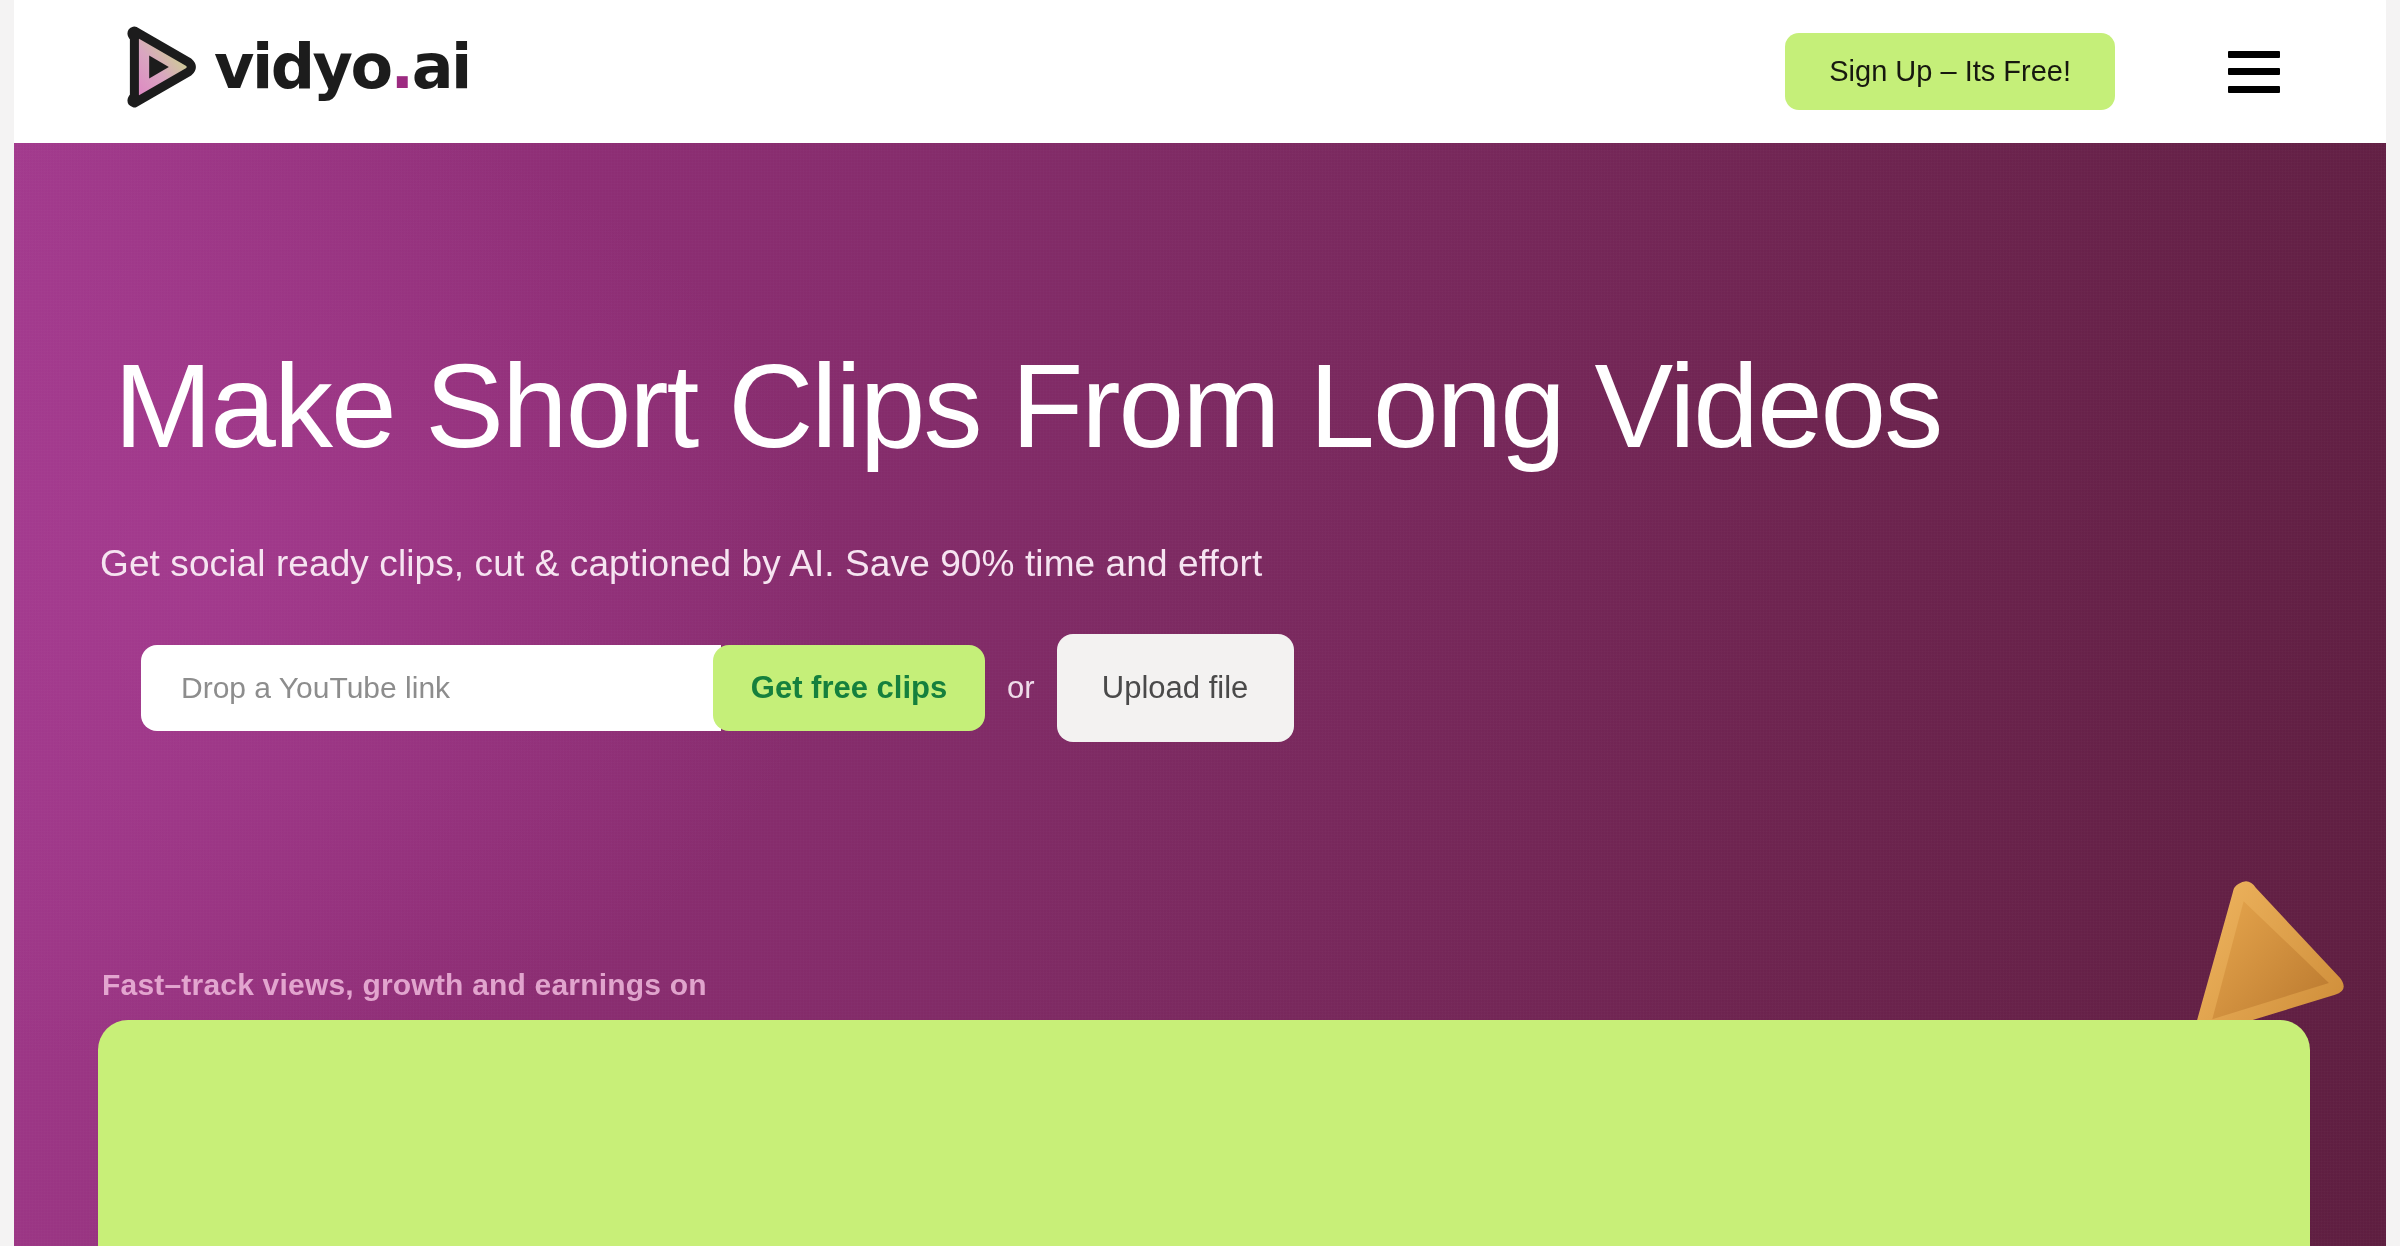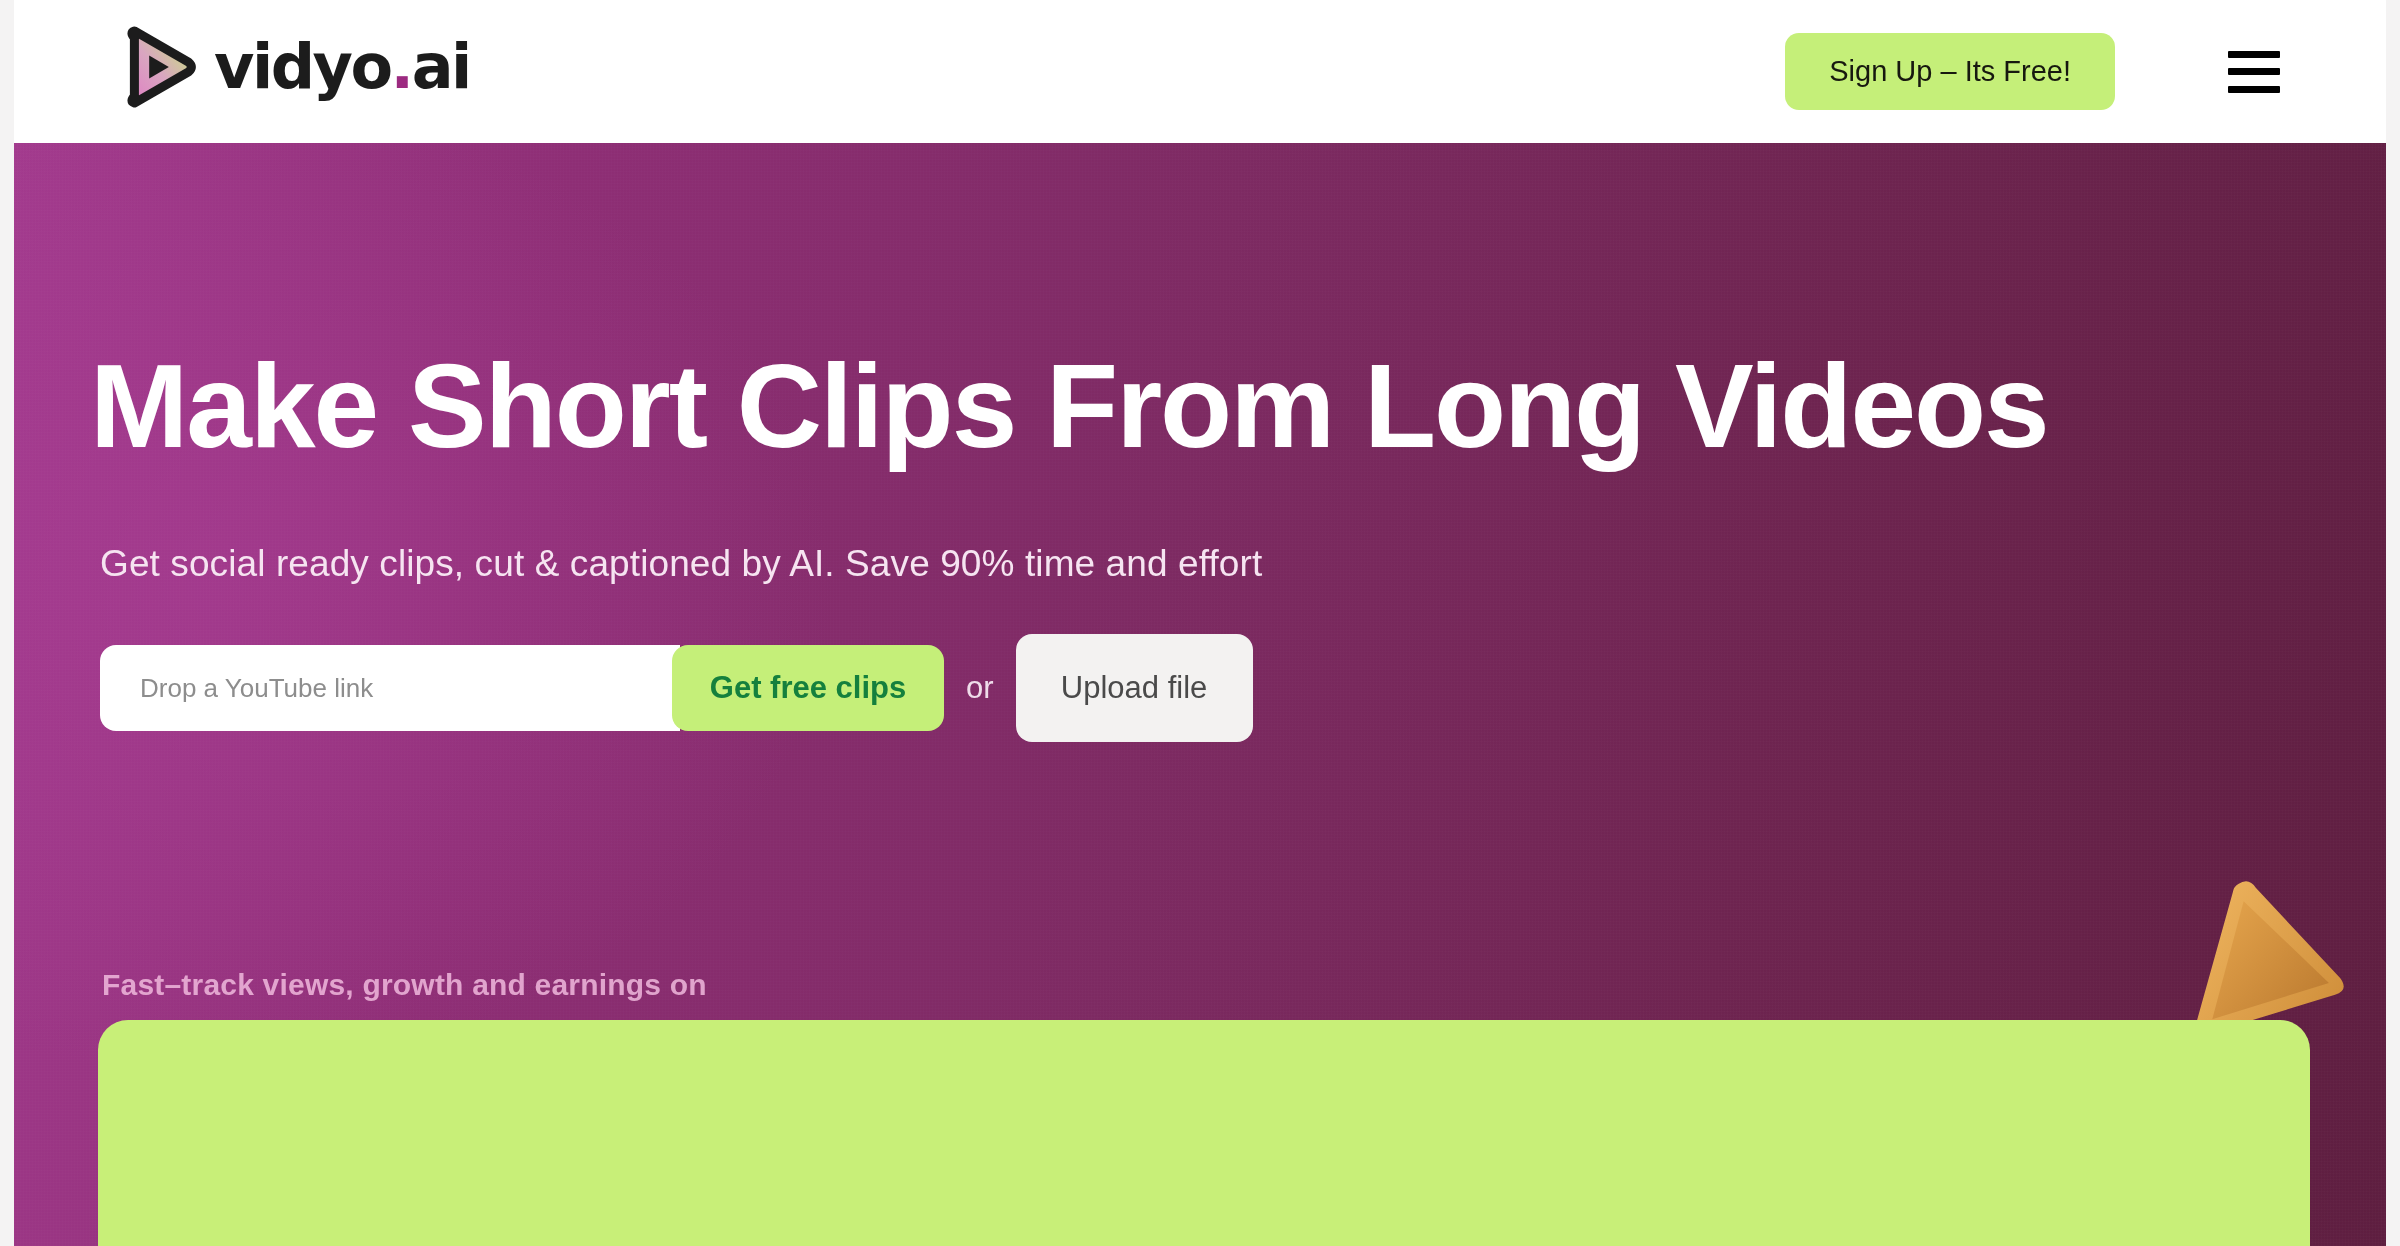--- a/index.html
+++ b/index.html
@@ -71,24 +71,24 @@
   }
   .hero-noise {
     position:absolute; inset:0;
     background-image:
       repeating-linear-gradient(0deg, rgba(255,255,255,0.012) 0 1px, rgba(0,0,0,0) 1px 3px),
       repeating-linear-gradient(90deg, rgba(255,255,255,0.012) 0 1px, rgba(0,0,0,0) 1px 3px);
     pointer-events:none;
   }
 
   .headline {
-    position:absolute; left:76px; top:202px;
+    position:absolute; left:100px; top:202px;
     width:2230px;
     color:#ffffff;
-    font-size:118px; font-weight:bold;
+    font-size:118px; font-weight:normal;
     letter-spacing:-2px; line-height:1.05;
     font-family:"Liberation Sans", sans-serif;
     white-space:nowrap;
   }
   .subhead {
     position:absolute; left:86px; top:400px;
     color:#f6e4f1;
     font-size:37px; font-weight:400;
     letter-spacing:0.1px;
     font-family:"Liberation Sans", sans-serif;
@@ -97,23 +97,24 @@
   
   .input-row {
     position:absolute; left:86px; top:491px;
     display:flex; align-items:center;
   }
   .link-field {
     width:580px; height:86px;
     background:#ffffff; border:none;
     border-radius:16px 0 0 16px;
     padding:12px 40px;
-    font-size:26px; color:#2a2a2a;
+    font-size:30px; color:#2a2a2a;
     font-family:"Liberation Sans", sans-serif;
     outline:none;
+    margin-left:41px;
   }
   .link-field::placeholder { color:#8d8d8d; }
   .get-clips-btn {
     height:86px; min-width:272px;
     background:#c5ef79; color:#15803d;
     border:none; border-radius:16px;
     margin-left:-8px;
     font-size:31px; font-weight:bold;
     font-family:"Liberation Sans", sans-serif;
     cursor:pointer;

